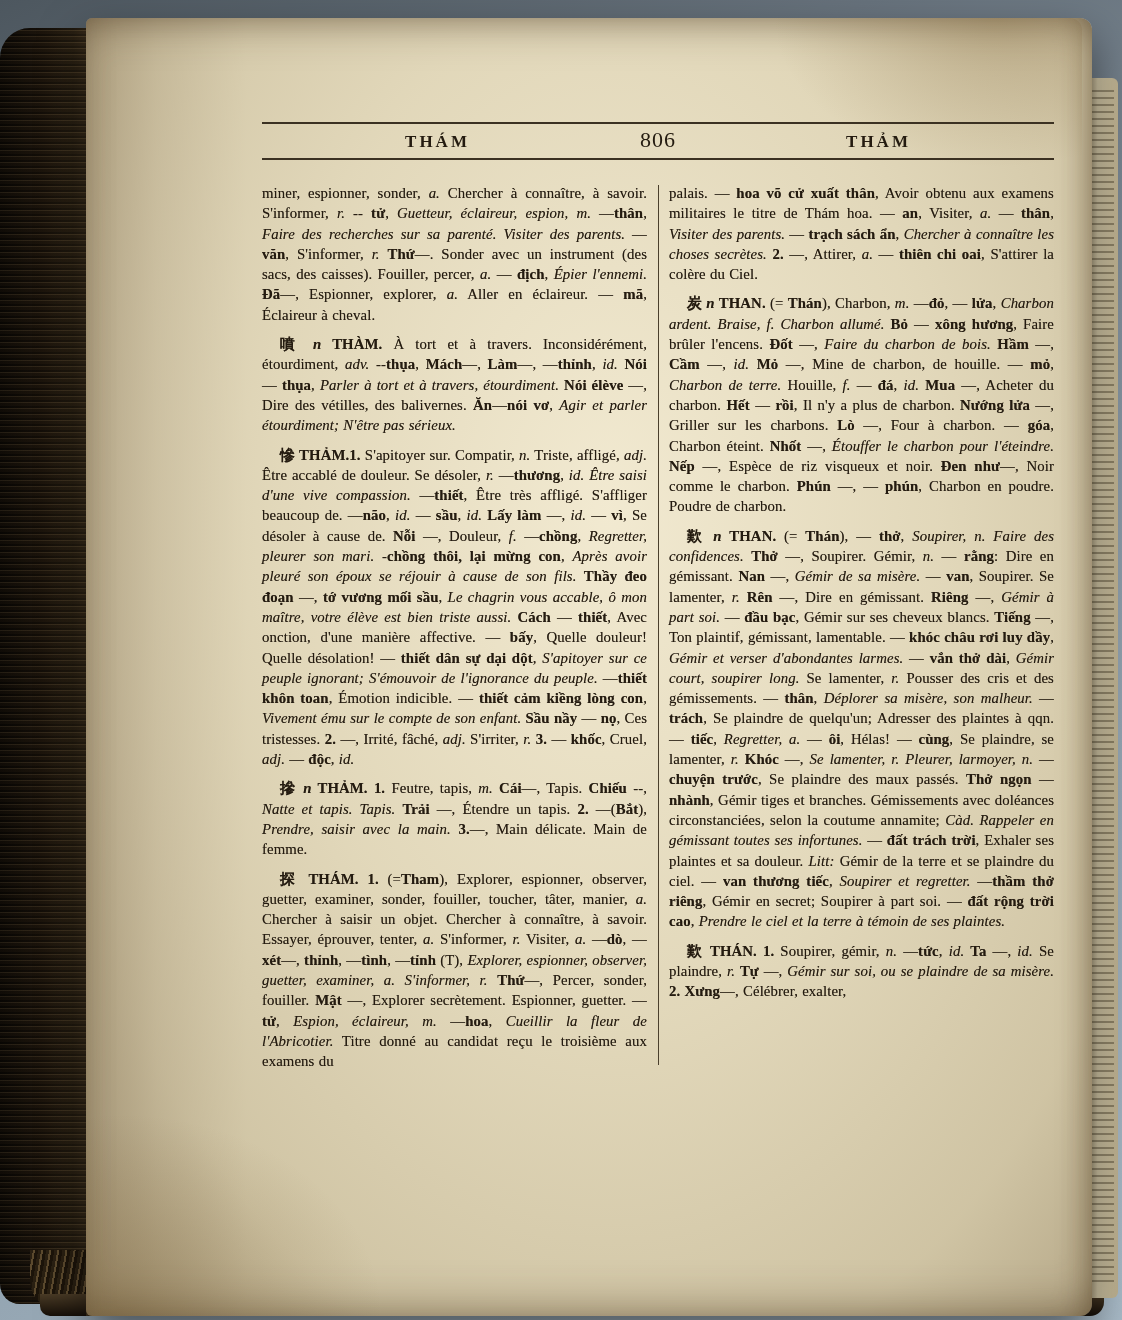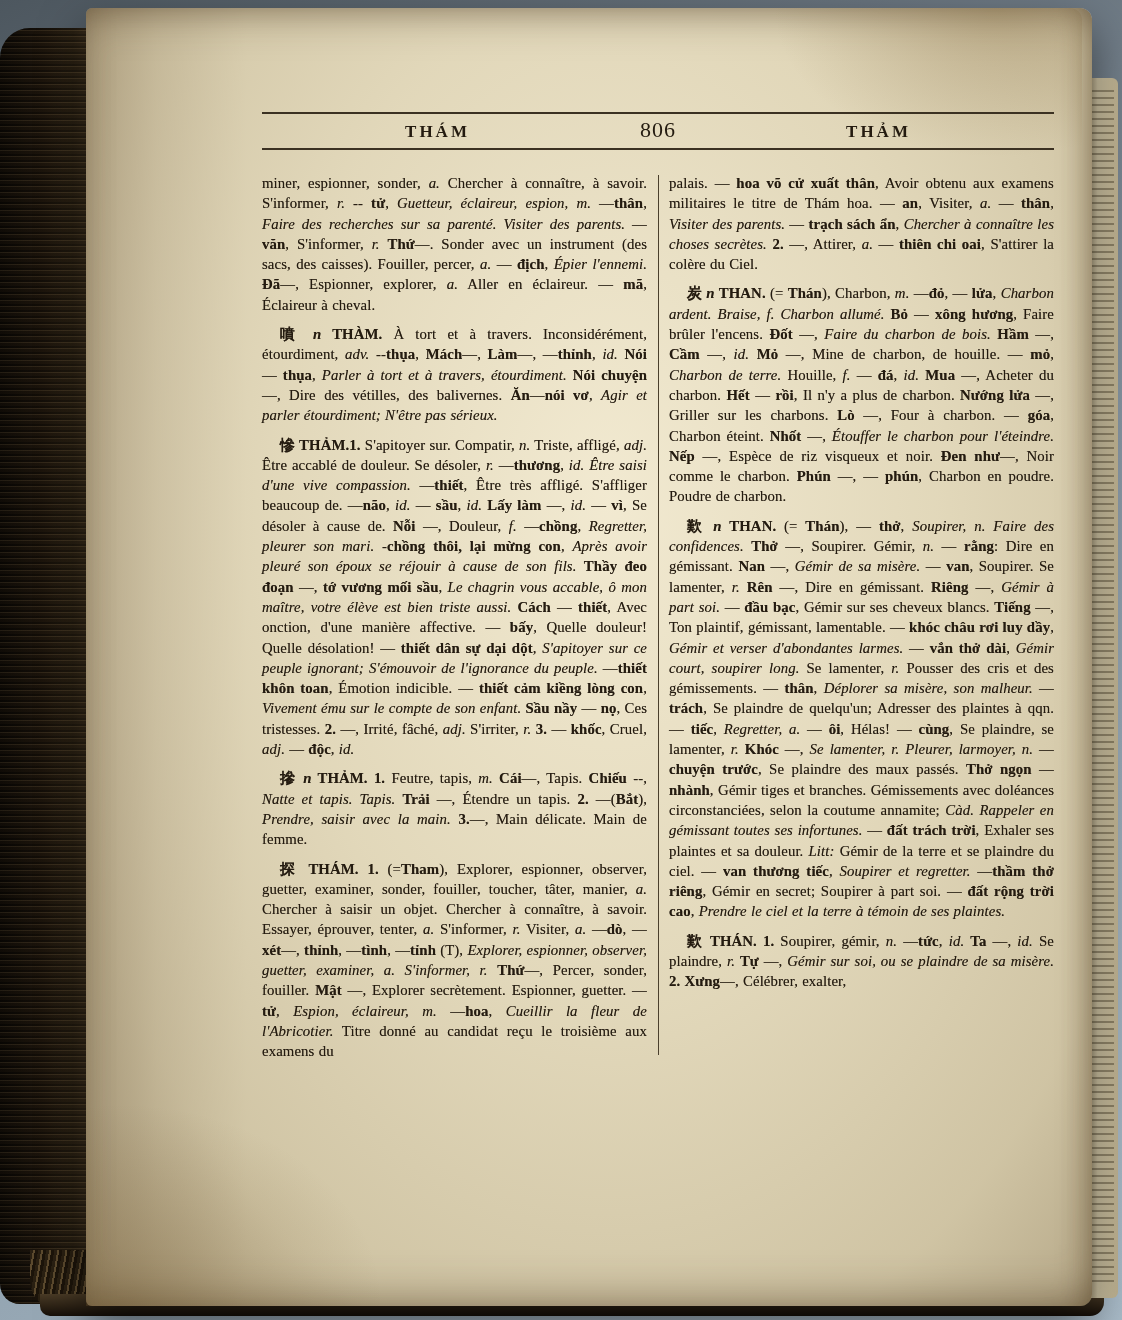--- a/index.html
+++ b/index.html
@@ -17,21 +17,21 @@
   .bottom-fan{position:absolute;left:30px;bottom:10px;width:120px;height:60px;z-index:1;
     background:repeating-linear-gradient(100deg,#2a2012 0 3px,#5c4a2e 3px 5px,#1c140a 5px 8px);
     border-radius:0 0 0 30px;}
   
   .adjacent{position:absolute;right:4px;top:78px;width:34px;height:1220px;z-index:2;
     background:linear-gradient(to right,#8a7c5e,#cfc4a4 40%,#bdb190);
     border-radius:0 6px 6px 0;}
   .adjacent-lines{position:absolute;inset:12px 4px 12px 6px;opacity:.5;filter:blur(.6px);
     background:repeating-linear-gradient(to bottom,rgba(60,50,30,.8) 0 2px,transparent 2px 7px);}
   
-  .page{position:absolute;left:86px;top:8px;width:1006px;height:1298px;z-index:3;
+  .page{position:absolute;left:86px;top:18px;width:1006px;height:1298px;z-index:3;
     background:
       radial-gradient(ellipse at 52% 38%,rgba(244,236,212,.9) 0%,rgba(228,218,189,.65) 45%,rgba(196,183,150,.55) 78%,rgba(165,150,118,.8) 100%),
       linear-gradient(to right,rgba(85,62,35,.55) 0%,rgba(85,62,35,.22) 7%,rgba(85,62,35,0) 16%),
       #ddd3b4;
     border-radius:6px 12px 12px 6px;
     box-shadow:0 22px 45px rgba(0,0,0,.5),
       inset 0 22px 40px -18px rgba(70,50,25,.5),
       inset 0 -26px 45px -20px rgba(70,50,25,.45),
       inset -18px 0 32px -16px rgba(70,50,25,.4);font-family:Liberation Serif, serif;}
   .stain-tr{position:absolute;right:10px;top:0;width:340px;height:170px;border-radius:inherit;pointer-events:none;
@@ -76,21 +76,21 @@
         <div class="head-row">
           <span class="head-side">THÁM</span>
           <span class="head-num">806</span>
           <span class="head-side">THẢM</span>
         </div>
       </header>
 
       <div class="columns">
         <div class="col" id="col-left">
             <p class="continuation">miner, espionner, sonder, <i>a.</i> Chercher à connaître, à savoir. S'informer, <i>r.</i> -- <b>tử</b>, <i>Guetteur, éclaireur, espion, m.</i> —<b>thân</b>, <i>Faire des recherches sur sa parenté. Visiter des parents.</i> —<b>văn</b>, S'informer, <i>r.</i> <b>Thứ</b>—. Sonder avec un instrument (des sacs, des caisses). Fouiller, percer, <i>a.</i> — <b>địch</b>, <i>Épier l'ennemi.</i> <b>Đã</b>—, Espionner, explorer, <i>a.</i> Aller en éclaireur. — <b>mã</b>, Éclaireur à cheval.</p>
-            <p class="entry"><b>噴 <i>n</i> THÀM.</b> À tort et à travers. Inconsidérément, étourdiment, <i>adv.</i> --<b>thụa</b>, <b>Mách</b>—, <b>Làm</b>—, —<b>thỉnh</b>, <i>id.</i> <b>Nói</b> — <b>thụa</b>, <i>Parler à tort et à travers, étourdiment.</i> <b>Nói chuyện</b> —, Dire des vétilles, des balivernes. <b>Ăn</b>—<b>nói vơ</b>, <i>Agir et parler étourdiment; N'être pas sérieux.</i></p>
+            <p class="entry"><b>噴 <i>n</i> THÀM.</b> À tort et à travers. Inconsidérément, étourdiment, <i>adv.</i> --<b>thụa</b>, <b>Mách</b>—, <b>Làm</b>—, —<b>thỉnh</b>, <i>id.</i> <b>Nói</b> — <b>thụa</b>, <i>Parler à tort et à travers, étourdiment.</i> <b>Nói élève</b> —, Dire des vétilles, des balivernes. <b>Ăn</b>—<b>nói vơ</b>, <i>Agir et parler étourdiment; N'être pas sérieux.</i></p>
             <p class="entry"><b>慘 THẢM.1.</b> S'apitoyer sur. Compatir, <i>n.</i> Triste, affligé, <i>adj.</i> Être accablé de douleur. Se désoler, <i>r.</i> —<b>thương</b>, <i>id.</i> <i>Être saisi d'une vive compassion.</i> —<b>thiết</b>, Être très affligé. S'affliger beaucoup de. —<b>não</b>, <i>id.</i> — <b>sầu</b>, <i>id.</i> <b>Lấy làm</b> —, <i>id.</i> — <b>vì</b>, Se désoler à cause de. <b>Nỗi</b> —, Douleur, <i>f.</i> —<b>chồng</b>, <i>Regretter, pleurer son mari.</i> -<b>chồng thôi, lại mừng con</b>, <i>Après avoir pleuré son époux se réjouir à cause de son fils.</i> <b>Thầy đeo đoạn</b> —, <b>tớ vương mối sầu</b>, <i>Le chagrin vous accable, ô mon maître, votre élève est bien triste aussi.</i> <b>Cách</b> — <b>thiết</b>, Avec onction, d'une manière affective. — <b>bấy</b>, Quelle douleur! Quelle désolation! — <b>thiết dân sự dại dột</b>, <i>S'apitoyer sur ce peuple ignorant; S'émouvoir de l'ignorance du peuple.</i> —<b>thiết khôn toan</b>, Émotion indicible. — <b>thiết cảm kiềng lòng con</b>, <i>Vivement ému sur le compte de son enfant.</i> <b>Sầu nầy</b> — <b>nọ</b>, Ces tristesses. <b>2.</b> —, Irrité, fâché, <i>adj.</i> S'irriter, <i>r.</i> <b>3.</b> — <b>khốc</b>, Cruel, <i>adj.</i> — <b>độc</b>, <i>id.</i></p>
             <p class="entry"><b>摻 <i>n</i> THẢM. 1.</b> Feutre, tapis, <i>m.</i> <b>Cái</b>—, Tapis. <b>Chiếu</b> --, <i>Natte et tapis. Tapis.</i> <b>Trải</b> —, Étendre un tapis. <b>2.</b> —(<b>Bắt</b>), <i>Prendre, saisir avec la main.</i> <b>3.</b>—, Main délicate. Main de femme.</p>
             <p class="entry"><b>探 THÁM. 1.</b> (=<b>Tham</b>), Explorer, espionner, observer, guetter, examiner, sonder, fouiller, toucher, tâter, manier, <i>a.</i> Chercher à saisir un objet. Chercher à connaître, à savoir. Essayer, éprouver, tenter, <i>a.</i> S'informer, <i>r.</i> Visiter, <i>a.</i> —<b>dò</b>, —<b>xét</b>—, <b>thỉnh</b>, —<b>tình</b>, —<b>tỉnh</b> (T), <i>Explorer, espionner, observer, guetter, examiner, a. S'informer, r.</i> <b>Thứ</b>—, Percer, sonder, fouiller. <b>Mật</b> —, Explorer secrètement. Espionner, guetter. —<b>tử</b>, <i>Espion, éclaireur, m.</i> —<b>hoa</b>, <i>Cueillir la fleur de l'Abricotier.</i> Titre donné au candidat reçu le troisième aux examens du</p>
           </div>
         <div class="divider"></div>
         <div class="col" id="col-right">
             <p class="continuation">palais. — <b>hoa võ cử xuất thân</b>, Avoir obtenu aux examens militaires le titre de Thám hoa. — <b>an</b>, Visiter, <i>a.</i> — <b>thân</b>, <i>Visiter des parents.</i> — <b>trạch sách ẩn</b>, <i>Chercher à connaître les choses secrètes.</i> <b>2.</b> —, Attirer, <i>a.</i> — <b>thiên chi oai</b>, S'attirer la colère du Ciel.</p>
             <p class="entry"><b>炭 <i>n</i> THAN.</b> (= <b>Thán</b>), Charbon, <i>m.</i> —<b>đỏ</b>, — <b>lửa</b>, <i>Charbon ardent. Braise, f. Charbon allumé.</i> <b>Bỏ</b> — <b>xông hương</b>, Faire brûler l'encens. <b>Đốt</b> —, <i>Faire du charbon de bois.</i> <b>Hầm</b> —, <b>Cầm</b> —, <i>id.</i> <b>Mỏ</b> —, Mine de charbon, de houille. — <b>mỏ</b>, <i>Charbon de terre.</i> Houille, <i>f.</i> — <b>đá</b>, <i>id.</i> <b>Mua</b> —, Acheter du charbon. <b>Hết</b> — <b>rồi</b>, Il n'y a plus de charbon. <b>Nướng lửa</b> —, Griller sur les charbons. <b>Lò</b> —, Four à charbon. — <b>góa</b>, Charbon éteint. <b>Nhốt</b> —, <i>Étouffer le charbon pour l'éteindre.</i> <b>Nếp</b> —, Espèce de riz visqueux et noir. <b>Đen như</b>—, Noir comme le charbon. <b>Phún</b> —, — <b>phún</b>, Charbon en poudre. Poudre de charbon.</p>
             <p class="entry"><b>歎 <i>n</i> THAN.</b> (= <b>Thán</b>), — <b>thở</b>, <i>Soupirer, n. Faire des confidences.</i> <b>Thở</b> —, Soupirer. Gémir, <i>n.</i> — <b>rằng</b>: Dire en gémissant. <b>Nan</b> —, <i>Gémir de sa misère.</i> — <b>van</b>, Soupirer. Se lamenter, <i>r.</i> <b>Rên</b> —, Dire en gémissant. <b>Riêng</b> —, <i>Gémir à part soi.</i> — <b>đầu bạc</b>, Gémir sur ses cheveux blancs. <b>Tiếng</b> —, Ton plaintif, gémissant, lamentable. — <b>khóc châu rơi luy dầy</b>, <i>Gémir et verser d'abondantes larmes.</i> — <b>vắn thở dài</b>, <i>Gémir court, soupirer long.</i> Se lamenter, <i>r.</i> Pousser des cris et des gémissements. — <b>thân</b>, <i>Déplorer sa misère, son malheur.</i> —<b>trách</b>, Se plaindre de quelqu'un; Adresser des plaintes à qqn. — <b>tiếc</b>, <i>Regretter, a.</i> — <b>ôi</b>, Hélas! — <b>cùng</b>, Se plaindre, se lamenter, <i>r.</i> <b>Khóc</b> —, <i>Se lamenter, r. Pleurer, larmoyer, n.</i> —<b>chuyện trước</b>, Se plaindre des maux passés. <b>Thở ngọn</b> — <b>nhành</b>, Gémir tiges et branches. Gémissements avec doléances circonstanciées, selon la coutume annamite; <i>Càd. Rappeler en gémissant toutes ses infortunes.</i> — <b>đất trách trời</b>, Exhaler ses plaintes et sa douleur. <i>Litt:</i> Gémir de la terre et se plaindre du ciel. — <b>van thương tiếc</b>, <i>Soupirer et regretter.</i> —<b>thầm thở riêng</b>, Gémir en secret; Soupirer à part soi. — <b>đất rộng trời cao</b>, <i>Prendre le ciel et la terre à témoin de ses plaintes.</i></p>
             <p class="entry"><b>歎 THÁN. 1.</b> Soupirer, gémir, <i>n.</i> —<b>tức</b>, <i>id.</i> <b>Ta</b> —, <i>id.</i> Se plaindre, <i>r.</i> <b>Tự</b> —, <i>Gémir sur soi, ou se plaindre de sa misère.</i> <b>2.</b> <b>Xưng</b>—, Célébrer, exalter,</p>

